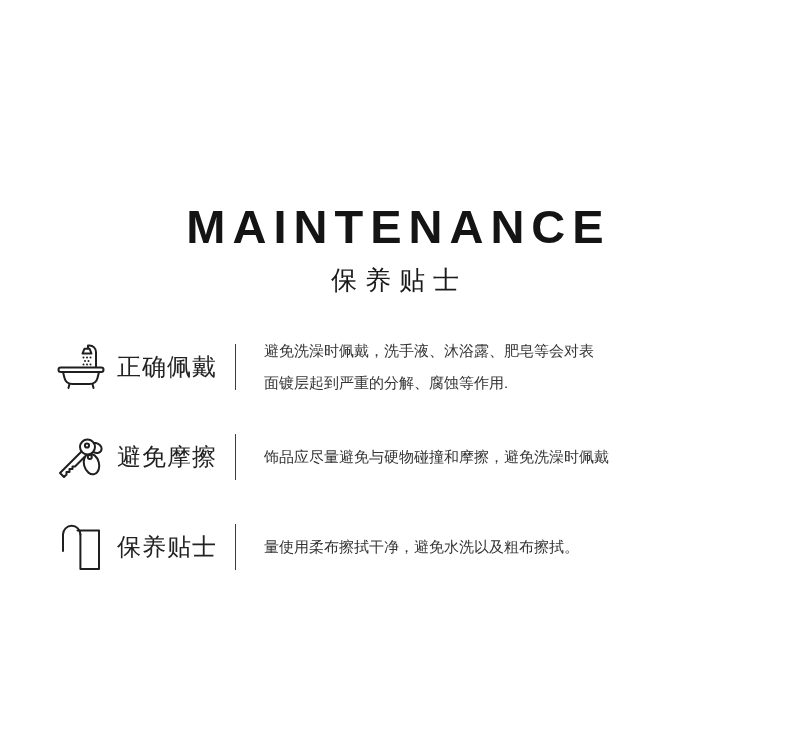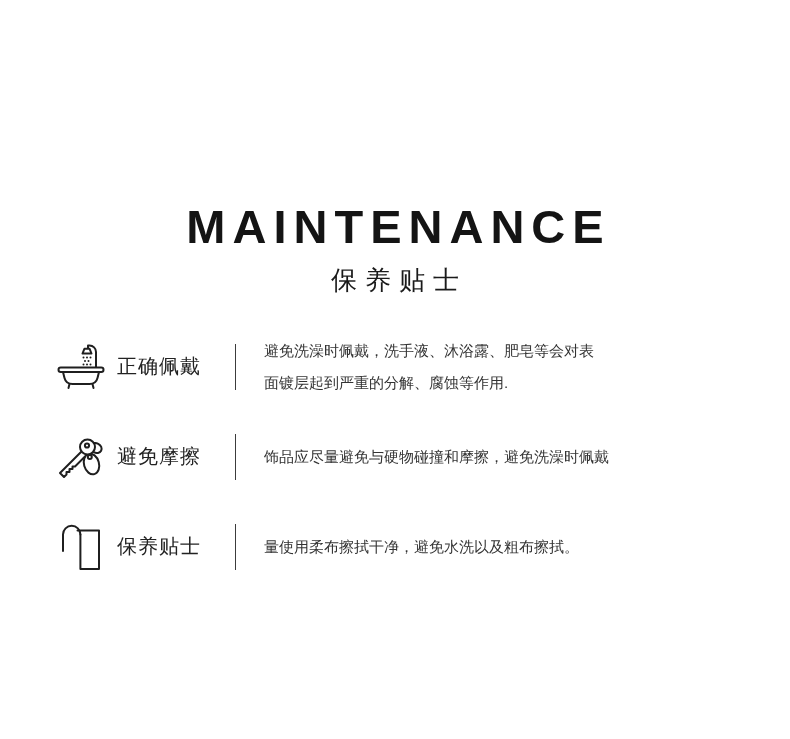--- a/index.html
+++ b/index.html
@@ -45,21 +45,21 @@
   .tip-icon {
     flex: none;
     width: 60px; height: 56px;
     display: flex; align-items: center; justify-content: flex-start;
   }
   .tip-icon svg { display: block; }
   .tip-label {
     flex: none;
     width: 120px;
     padding-left: 2px;
-    font-size: 20px;
+    font-size: 24px;
     letter-spacing: 1px;
     font-weight: 500;
     color: #222222;
     white-space: nowrap;
   }
   .tip-divider {
     flex: none;
     width: 1px; height: 46px;
     background: #3c3c3c;
   }

